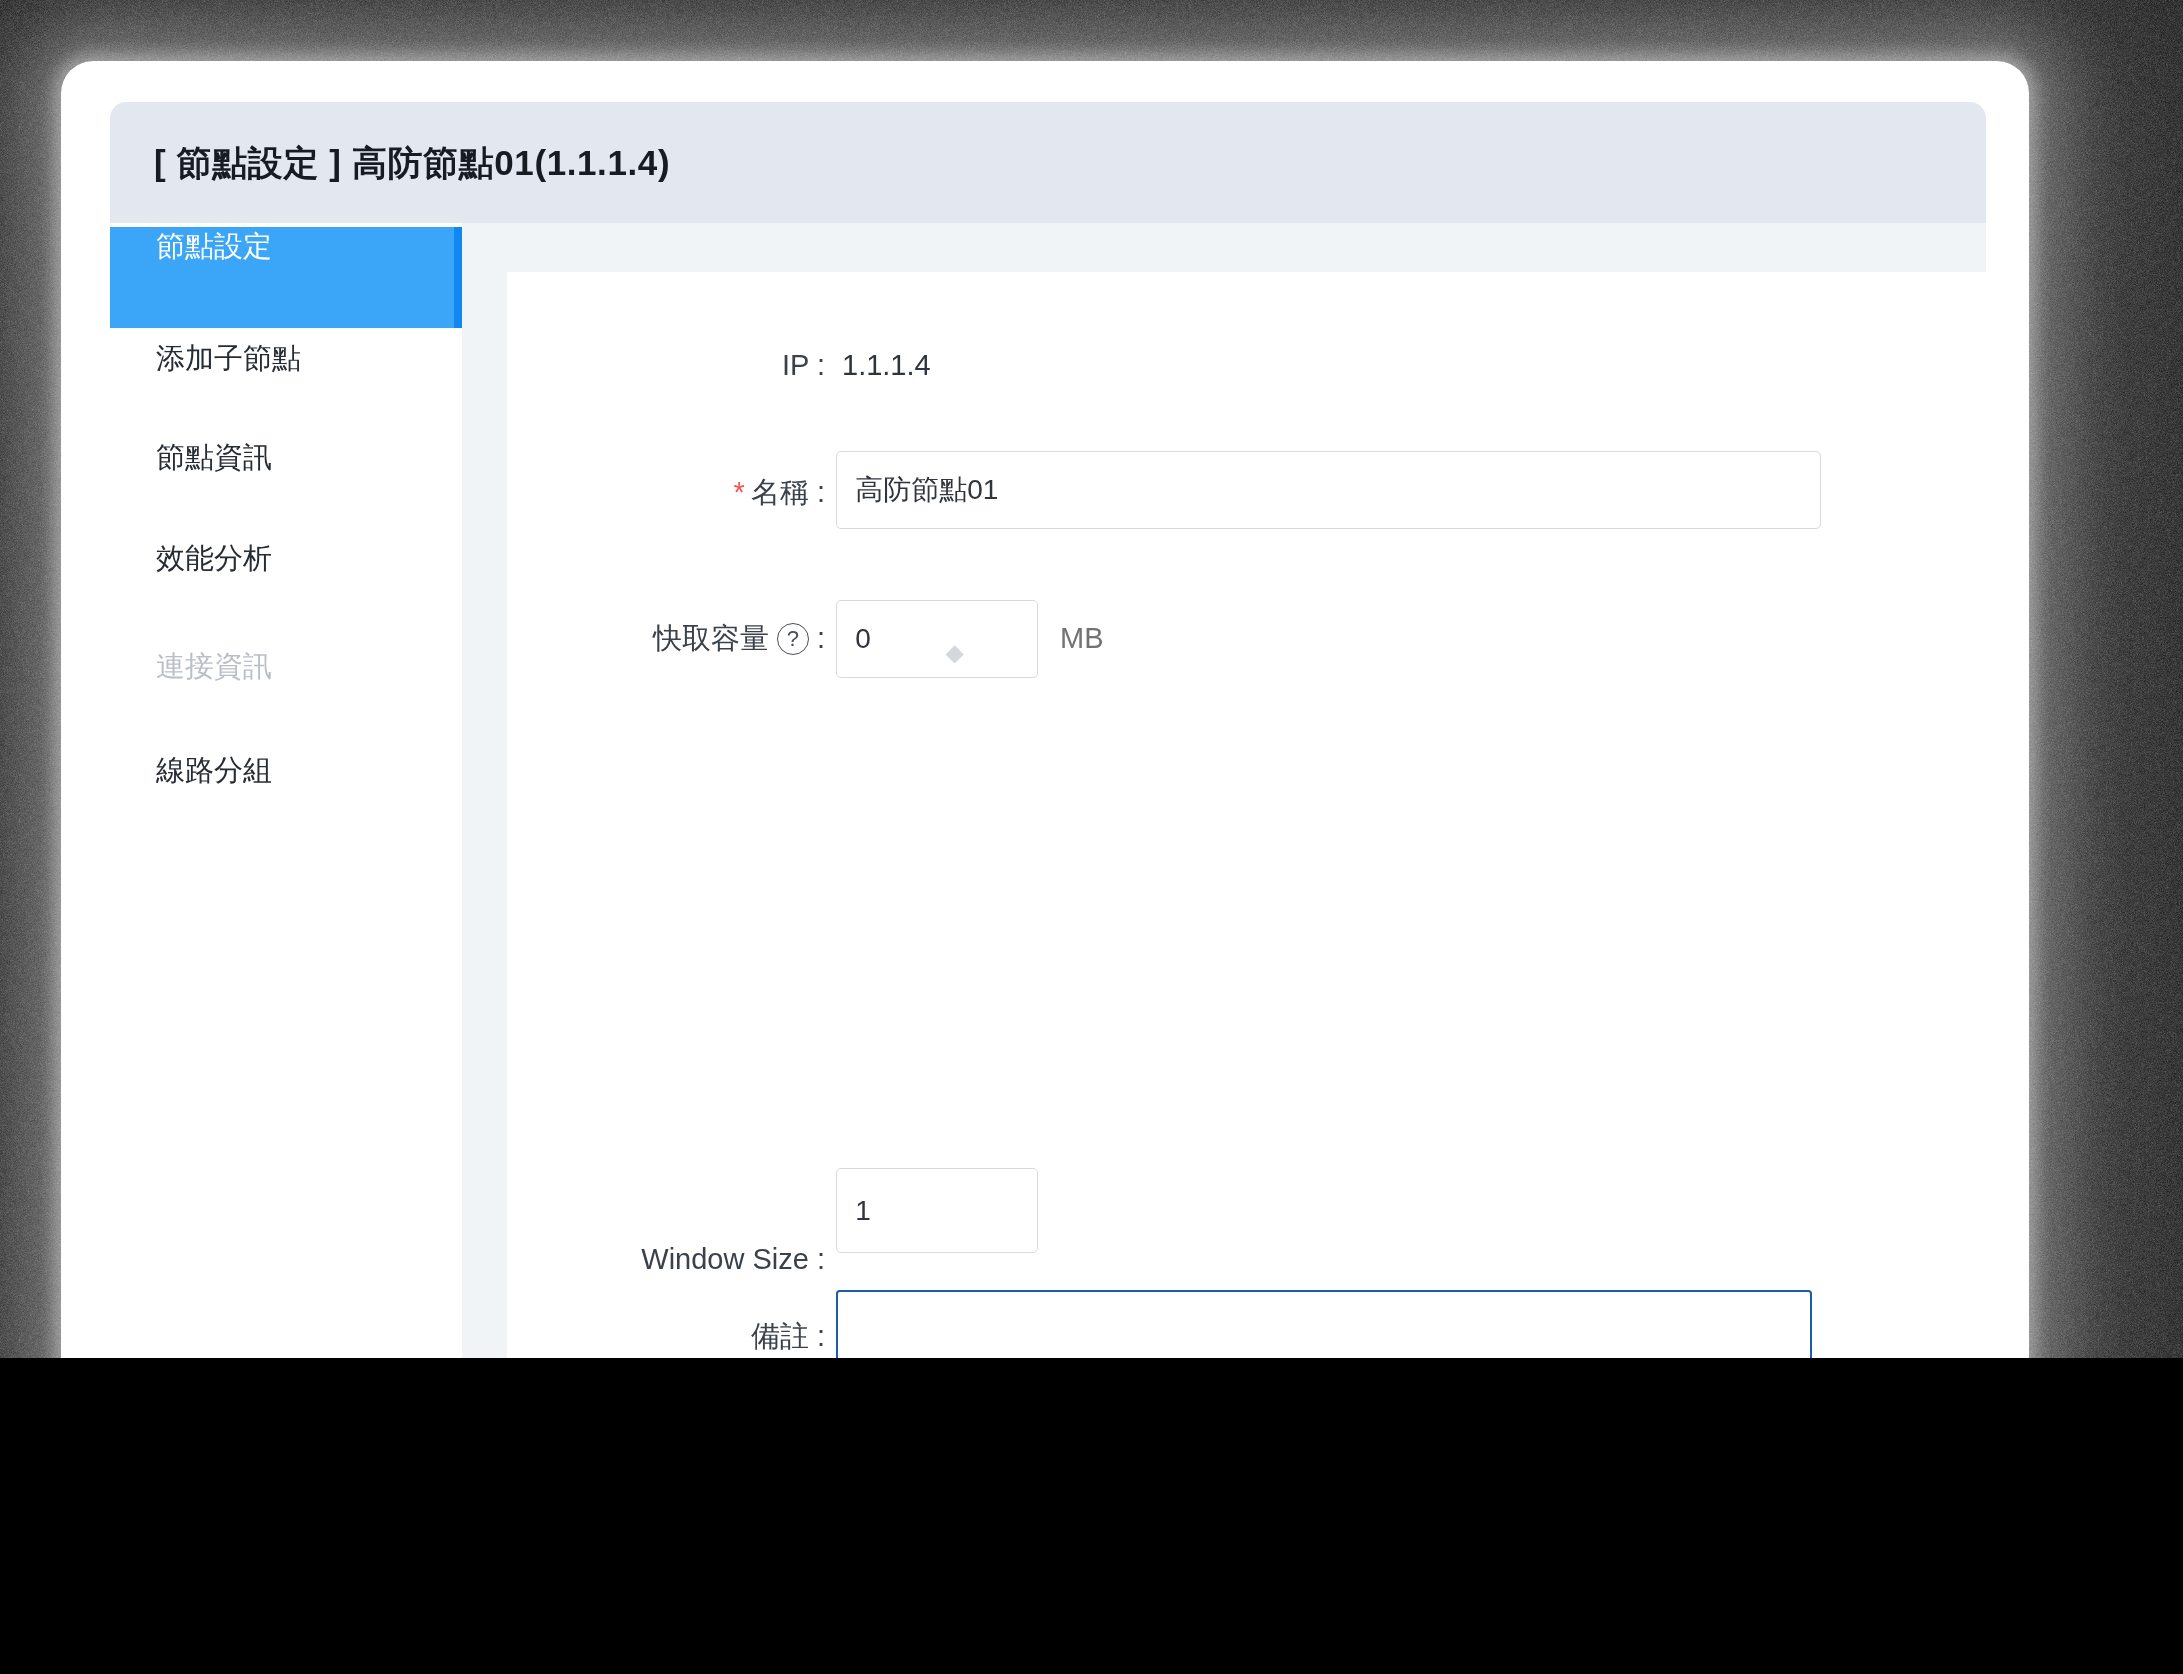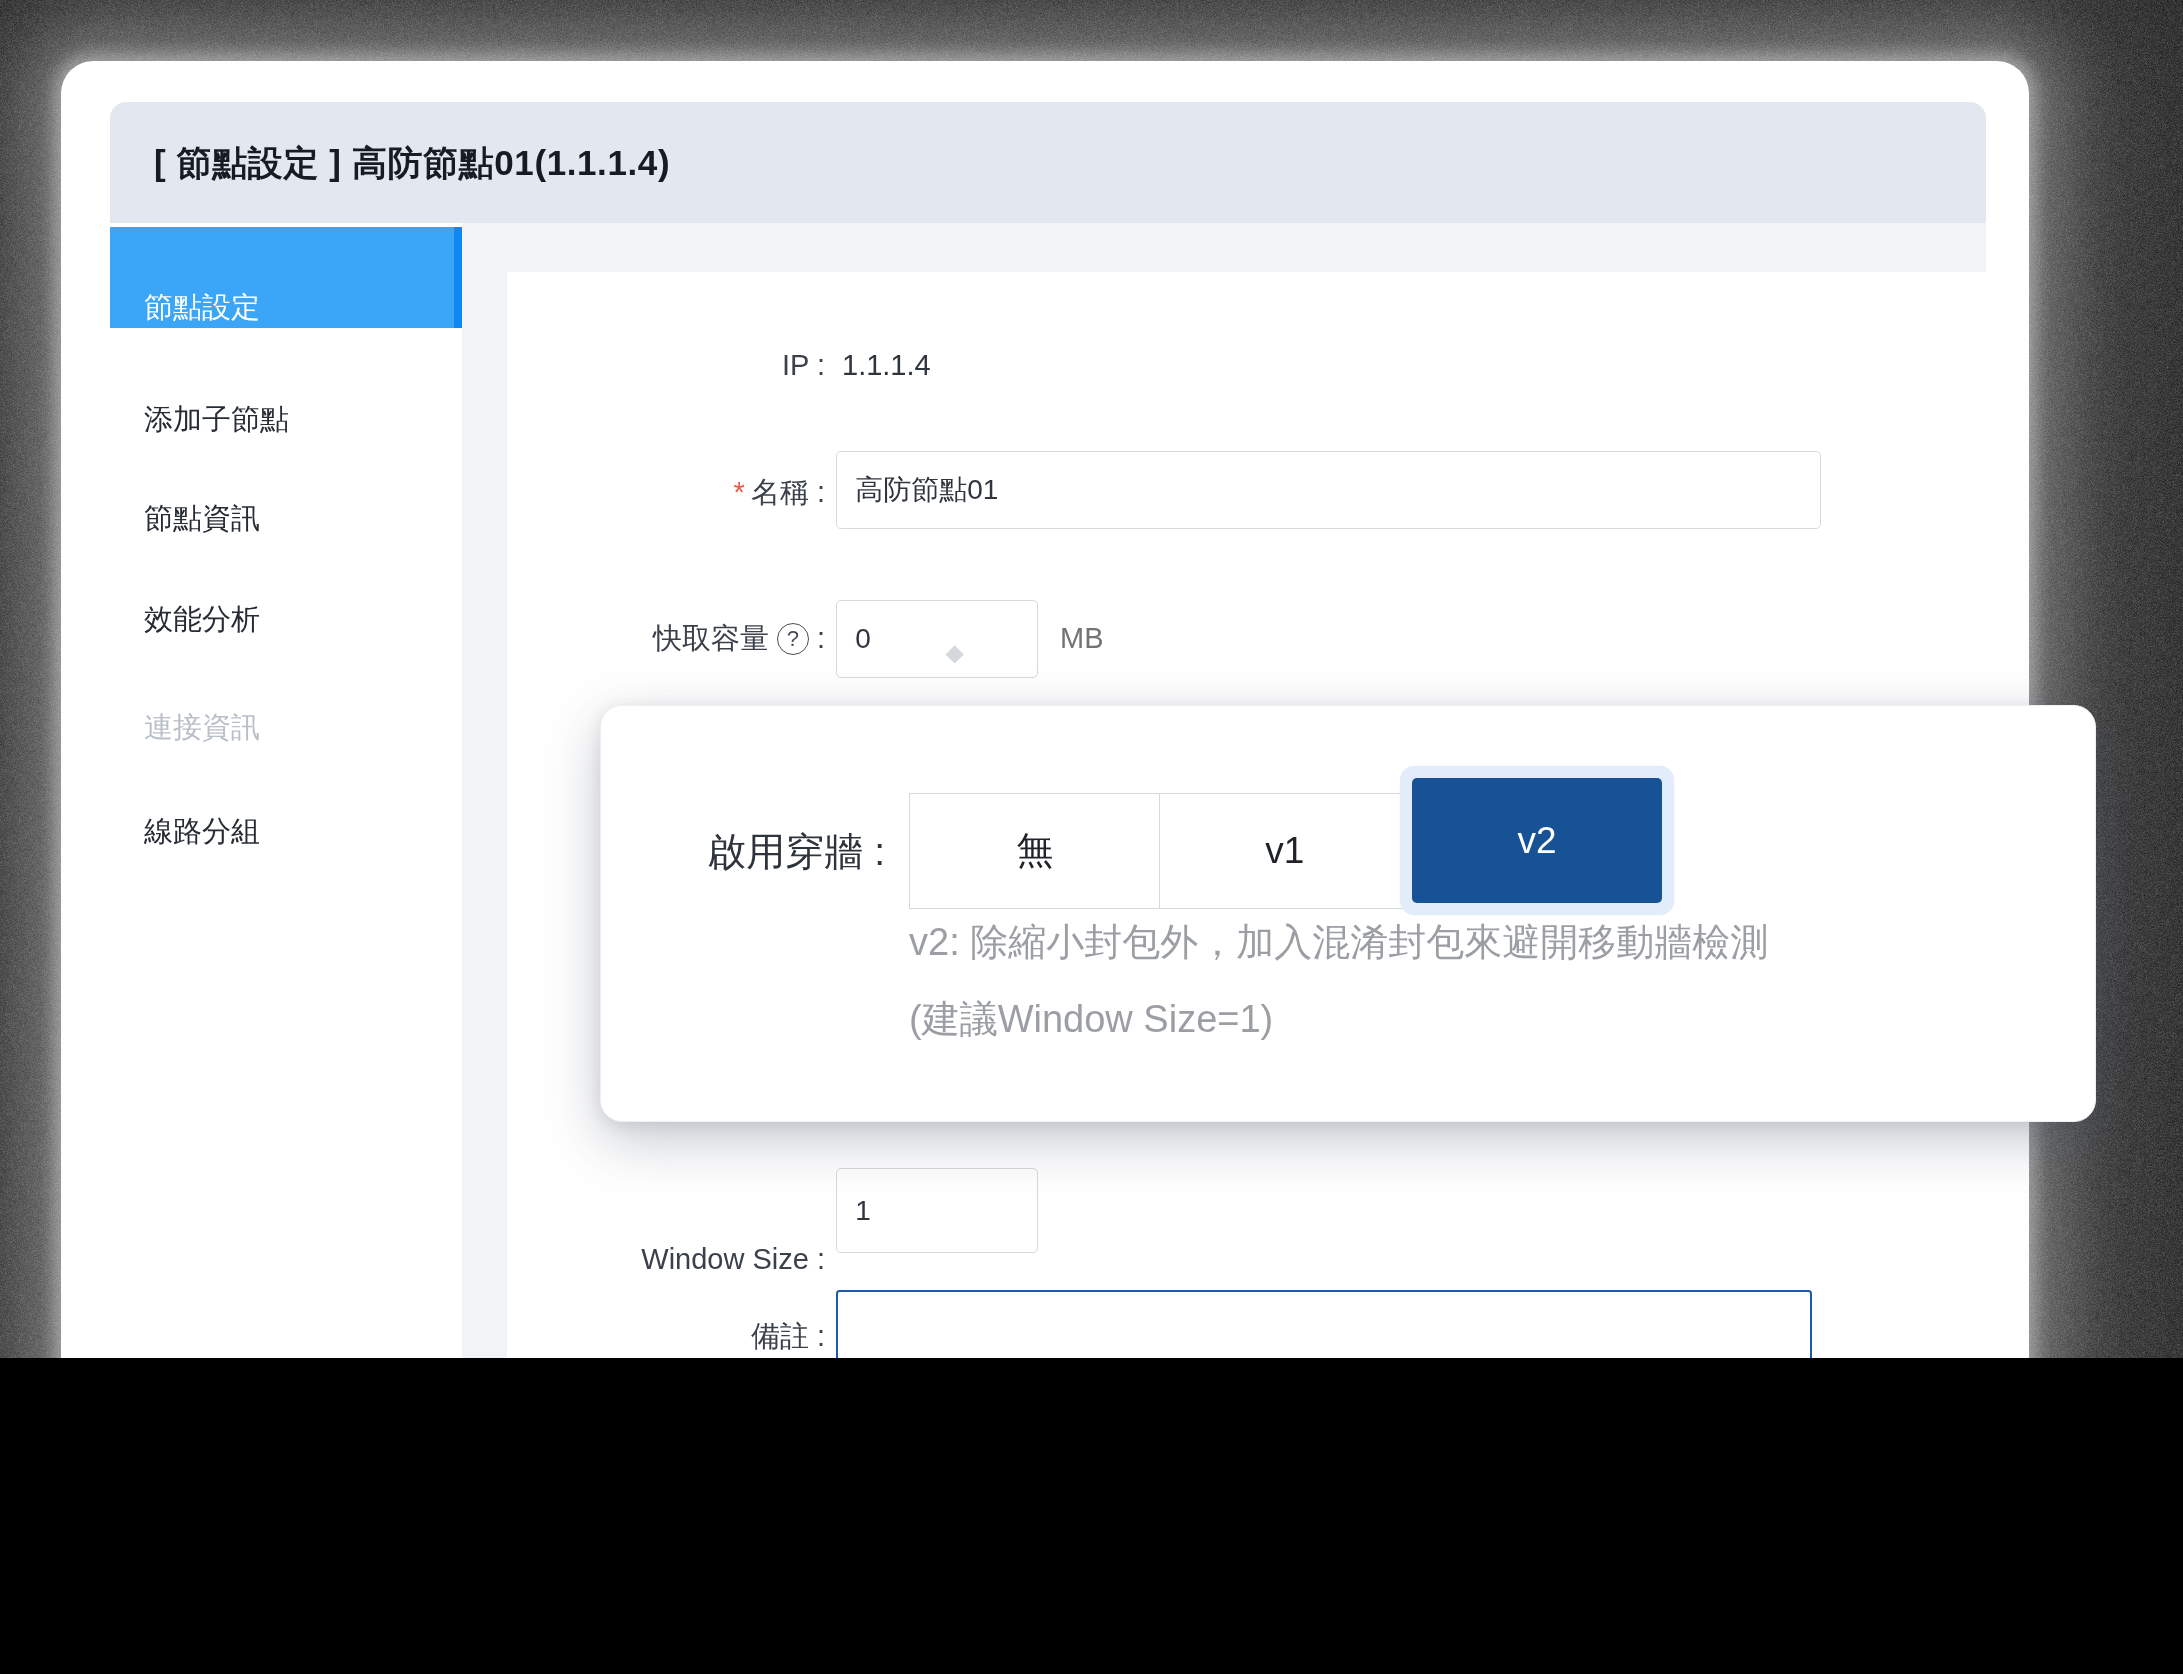--- a/index.html
+++ b/index.html
@@ -9,22 +9,22 @@
   .halo{position:absolute;left:61px;top:61px;width:1968px;height:1583px;border-radius:32px;
         box-shadow:0 0 16px 6.1px #8f8f8f,0 0 58px 34px #585858,0 21.3px 140px 82px #2c2c2c,0 43px 262px 164px #121212;}
   .grain{position:absolute;left:0;top:0;mix-blend-mode:screen;opacity:.45;pointer-events:none;}
   
   .app-window{position:absolute;left:61px;top:61px;width:1968px;height:1583px;background:#ffffff;border-radius:32px;}
   .titlebar{position:absolute;left:49px;top:41px;width:1876px;height:121px;background:#e3e7ef;border-radius:16px 16px 0 0;}
   .title{position:absolute;left:44px;top:0;height:121px;line-height:121px;font-size:35px;font-weight:bold;color:#171b22;letter-spacing:0.6px;white-space:nowrap;}
   .sidebar{position:absolute;left:49px;top:162px;width:352px;bottom:41px;background:#ffffff;}
   .content{position:absolute;left:401px;top:162px;right:43px;bottom:41px;background:#f0f4f7;}
   .panel{position:absolute;left:45px;top:49px;right:0;bottom:0;background:#ffffff;}
-  .nav-item{position:absolute;left:0;width:100%;height:101px;display:flex;align-items:flex-end;
-            padding-left:34px;box-sizing:border-box;font-size:29px;color:#262c34;cursor:pointer;}
+  .nav-item{position:absolute;left:0;width:100%;height:101px;display:flex;align-items:flex-start;
+            padding-left:46px;box-sizing:border-box;font-size:29px;color:#262c34;cursor:pointer;}
   .nav-item.active{background:#3ba5f7;color:#ffffff;}
   .nav-item.disabled{color:#b9bfc9;cursor:default;}
   .accent{position:absolute;right:0;top:0;bottom:0;width:8.5px;background:#1088f2;}
   
   .lbl{position:absolute;left:484px;width:280px;height:41px;line-height:41px;text-align:right;
        font-size:29px;color:#3a414b;white-space:nowrap;}
   .val{position:absolute;height:41px;line-height:41px;font-size:29px;color:#2f353d;white-space:nowrap;}
   .req{color:#f4574d;margin-right:6.1px;}
   .inp{position:absolute;box-sizing:border-box;background:#fff;border:1.2px solid #d9d9d9;border-radius:4.9px;
        font-size:28px;color:#30353d;padding:0 18.3px;font-family:inherit;outline:none;}
@@ -125,31 +125,15 @@
 
     <div class="lbl" style="top:1255px;">備註 :</div>
     <textarea class="ta" style="left: 775px; top: 1229px; width: 976px; height: 87px;"></textarea>
 
     <button class="btn btn-cancel" style="left:775px;top:1358px;width:146px;">取消</button>
     <button class="btn btn-submit" style="left:960px;top:1358px;width:149px;">設定</button>
   </div>
 
   <div class="caret"></div>
 
-  <div class="popup">
-    <div class="popup-label">啟用穿牆 :</div>
-
-    <div class="seg seg-plain seg-none">
-      <span>無</span>
-    </div>
-    <div class="seg seg-plain seg-v1">
-      <span>v1</span>
-    </div>
-    <div class="seg seg-selected">
-      <span>v2</span>
-    </div>
-
-    <div class="desc" style="top:214px;">v2: 除縮小封包外，加入混淆封包來避開移動牆檢測</div>
-    <div class="desc" style="top:291px;">(建議Window Size=1)</div>
-  </div>
 
 </div>
 
 
 </body></html>

